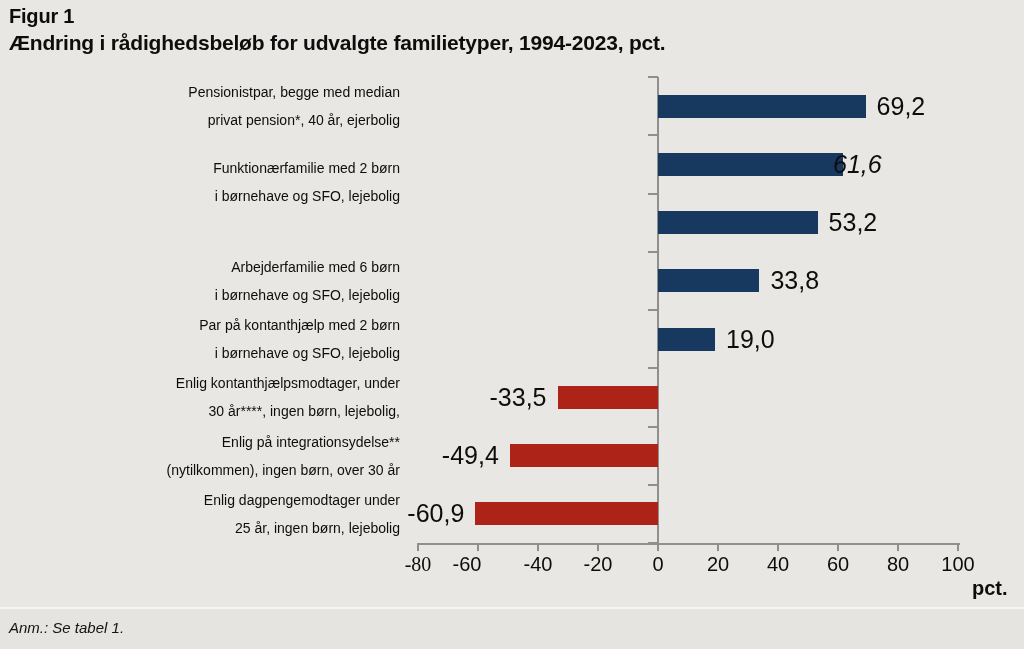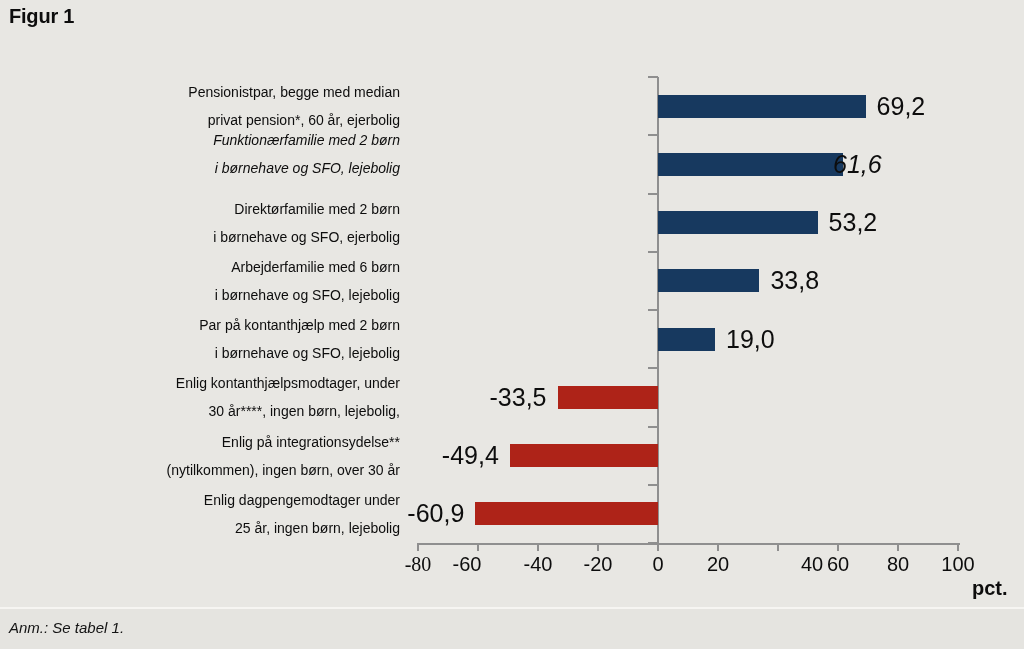--- a/index.html
+++ b/index.html
@@ -89,72 +89,69 @@
     font-size: 15px;
     font-style: italic;
     color: #141414;
   }
 </style>
 </head>
 <body>
 
 <div class="page">
   <div class="fig-number">Figur 1</div>
+  <div class="fig-title">Ændring i rådighedsbeløb for udvalgte familietyper, 1994-2023, pct.</div>
 
   <div class="chart" id="chart">
     <div class="axis-unit">pct.</div>
   <div class="zero-line" style="left: 657px; top: 77px; height: 474px; background: rgb(143, 143, 143);"></div>
       <div class="x-axis" style="left: 418px; top: 543px; width: 542px; background: rgb(143, 143, 143);"></div>
       <div class="x-tick" style="left: 417px; top: 543px; background: rgb(143, 143, 143);"></div>
       <div class="x-tick-label" style="left: 418px; font-family: Liberation Serif, serif;">-80</div>
       <div class="x-tick" style="left: 477px; top: 543px; background: rgb(143, 143, 143);"></div>
       <div class="x-tick-label" style="left: 467px;">-60</div>
       <div class="x-tick" style="left: 537px; top: 543px; background: rgb(143, 143, 143);"></div>
       <div class="x-tick-label" style="left: 538px;">-40</div>
       <div class="x-tick" style="left: 597px; top: 543px; background: rgb(143, 143, 143);"></div>
       <div class="x-tick-label" style="left: 598px;">-20</div>
       <div class="x-tick" style="left: 657px; top: 543px; background: rgb(143, 143, 143);"></div>
       <div class="x-tick-label" style="left: 658px;">0</div>
       <div class="x-tick" style="left: 717px; top: 543px; background: rgb(143, 143, 143);"></div>
       <div class="x-tick-label" style="left: 718px;">20</div>
       <div class="x-tick" style="left: 777px; top: 543px; background: rgb(143, 143, 143);"></div>
-      <div class="x-tick-label" style="left: 812px; text-align: center;">40</div>
+      <div class="x-tick-label" style="left: 778px; text-align: center;">40</div>
       <div class="x-tick" style="left: 837px; top: 543px; background: rgb(143, 143, 143);"></div>
       <div class="x-tick-label" style="left: 838px;">60</div>
       <div class="x-tick" style="left: 897px; top: 543px; background: rgb(143, 143, 143);"></div>
       <div class="x-tick-label" style="left: 898px;">80</div>
       <div class="x-tick" style="left: 957px; top: 543px; background: rgb(143, 143, 143);"></div>
       <div class="x-tick-label" style="left: 958px;">100</div>
       <div class="cat-tick" style="left: 648px; top: 76px; background: rgb(143, 143, 143);"></div>
       <div class="cat-tick" style="left: 648px; top: 134.25px; background: rgb(143, 143, 143);"></div>
       <div class="cat-tick" style="left: 648px; top: 192.5px; background: rgb(143, 143, 143);"></div>
       <div class="cat-tick" style="left: 648px; top: 250.75px; background: rgb(143, 143, 143);"></div>
       <div class="cat-tick" style="left: 648px; top: 309px; background: rgb(143, 143, 143);"></div>
       <div class="cat-tick" style="left: 648px; top: 367.25px; background: rgb(143, 143, 143);"></div>
       <div class="cat-tick" style="left: 648px; top: 425.5px; background: rgb(143, 143, 143);"></div>
       <div class="cat-tick" style="left: 648px; top: 483.75px; background: rgb(143, 143, 143);"></div>
       <div class="cat-tick" style="left: 648px; top: 542px; background: rgb(143, 143, 143);"></div>
       <div class="bar" style="left: 658px; width: 207.6px; top: 94.625px; background: rgb(23, 57, 95);"></div>
       <div class="value-label" style="top: 94.625px; left: 876.6px;">69,2</div>
       <div class="cat-label" style="top: 78.125px;">
         <div>Pensionistpar, begge med median</div>
-        <div>privat pension*, 60 år, ejerbolig</div>
+        <div>privat pension*, 40 år, ejerbolig</div>
       </div>
       <div class="bar" style="left: 658px; width: 184.8px; top: 152.875px; background: rgb(23, 57, 95);"></div>
       <div class="value-label" style="top: 152.875px; left: 833px; font-style: italic;">61,6</div>
-      <div class="cat-label" style="top: 126px; font-style: italic;">
+      <div class="cat-label" style="top: 154px;">
         <div>Funktionærfamilie med 2 børn</div>
         <div>i børnehave og SFO, lejebolig</div>
       </div>
       <div class="bar" style="left: 658px; width: 159.6px; top: 211.125px; background: rgb(23, 57, 95);"></div>
       <div class="value-label" style="top: 211.125px; left: 828.6px;">53,2</div>
-      <div class="cat-label" style="top: 194.625px;">
-        <div>Direktørfamilie med 2 børn</div>
-        <div>i børnehave og SFO, ejerbolig</div>
-      </div>
       <div class="bar" style="left: 658px; width: 101.4px; top: 269.375px; background: rgb(23, 57, 95);"></div>
       <div class="value-label" style="top: 269.375px; left: 770.4px; text-align: right;">33,8</div>
       <div class="cat-label" style="top: 252.875px;">
         <div>Arbejderfamilie med 6 børn</div>
         <div>i børnehave og SFO, lejebolig</div>
       </div>
       <div class="bar" style="left: 658px; width: 57px; top: 327.625px; background: rgb(23, 57, 95);"></div>
       <div class="value-label" style="top: 327.625px; left: 726px;">19,0</div>
       <div class="cat-label" style="top: 311.125px;">
         <div>Par på kontanthjælp med 2 børn</div>

